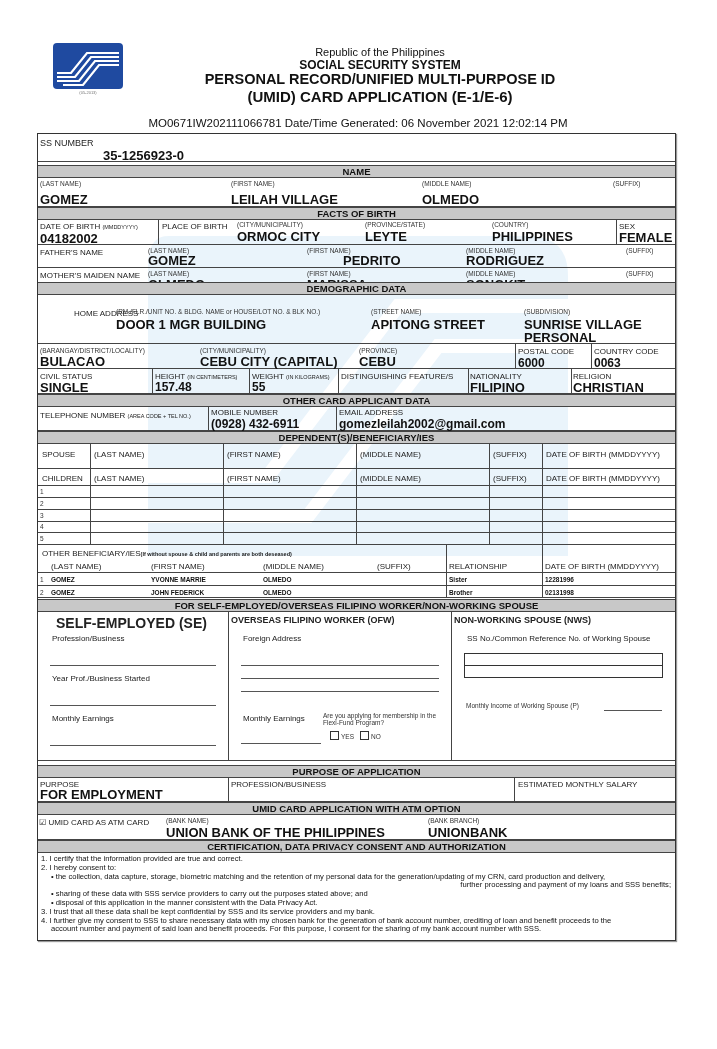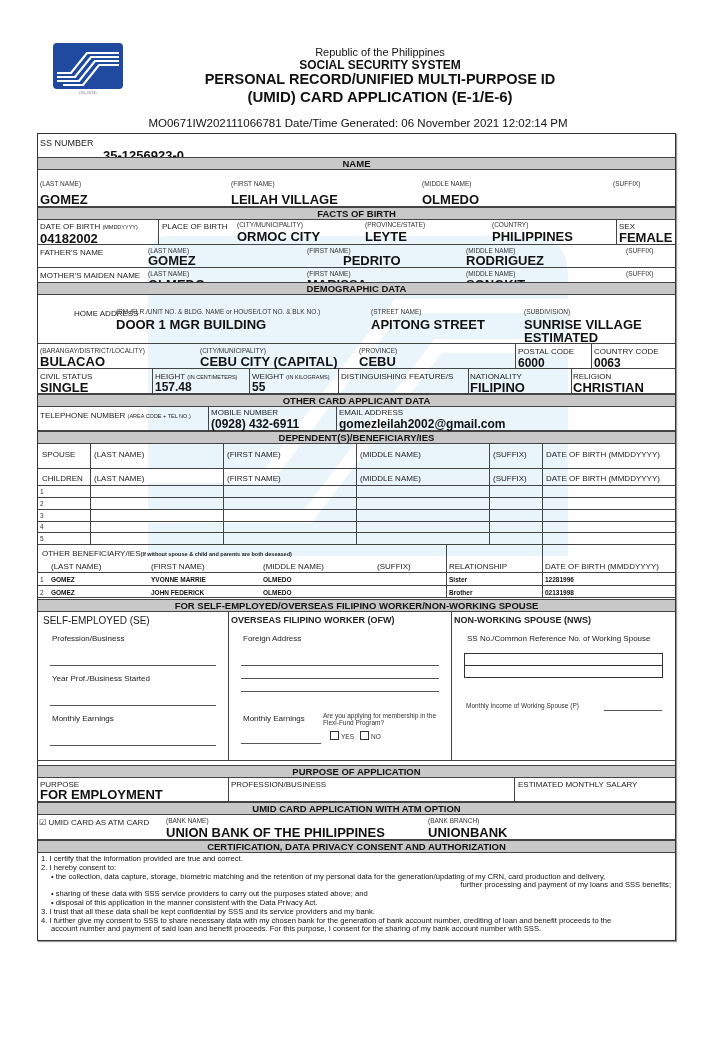--- a/index.html
+++ b/index.html
@@ -58,21 +58,21 @@
       <path d="M0 250 L120 250 L250 80 L420 80"></path>
       <path d="M0 290 L160 290 L290 120 L420 120"></path>
     </g>
   </svg>
 
   <div class="row" style="top:0;height:27px;">
     <div class="lbl" style="left:2px;top:4px;font-size:9px;">SS NUMBER</div>
     <div class="val" style="left:65px;top:14px;">35-1256923-0</div>
   </div>
 
-  <div class="band" style="top:23px;height:11px;">NAME</div>
+  <div class="band" style="top:31px;height:11px;">NAME</div>
   <div class="row" style="top:43px;height:29px;">
     <div class="lbl-xs" style="left:2px;top:3px;">(LAST NAME)</div>
     <div class="lbl-xs" style="left:193px;top:3px;">(FIRST NAME)</div>
     <div class="lbl-xs" style="left:384px;top:3px;">(MIDDLE NAME)</div>
     <div class="lbl-xs" style="left:575px;top:3px;">(SUFFIX)</div>
     <div class="val" style="left:2px;top:15px;">GOMEZ</div>
     <div class="val" style="left:193px;top:15px;">LEILAH VILLAGE</div>
     <div class="val" style="left:384px;top:15px;">OLMEDO</div>
   </div>
 
@@ -117,21 +117,21 @@
 
   <div class="band" style="top:148px;height:11px;">DEMOGRAPHIC DATA</div>
   <div class="row" style="top:170px;height:39px;">
     <div class="lbl" style="left:0;top:5px;padding-left:36px;">HOME ADDRESS</div>
     <div class="lbl-xs" style="left:78px;top:4px;">(RM./FLR./UNIT NO. &amp; BLDG. NAME or HOUSE/LOT NO. &amp; BLK NO.)</div>
     <div class="val" style="left:78px;top:13px;">DOOR 1 MGR BUILDING</div>
     <div class="lbl-xs" style="left:333px;top:4px;">(STREET NAME)</div>
     <div class="val" style="left:333px;top:13px;">APITONG STREET</div>
     <div class="lbl-xs" style="left:486px;top:4px;">(SUBDIVISION)</div>
     <div class="val" style="left:486px;top:13px;">SUNRISE VILLAGE</div>
-    <div class="val" style="left:486px;top:26px;">ESTIMATED</div>
+    <div class="val" style="left:486px;top:26px;">PERSONAL</div>
   </div>
   <div class="row" style="top:210px;height:24px;">
     <div class="lbl-xs" style="left:2px;top:3px;">(BARANGAY/DISTRICT/LOCALITY)</div>
     <div class="val" style="left:2px;top:10px;">BULACAO</div>
     <div class="lbl-xs" style="left:162px;top:3px;">(CITY/MUNICIPALITY)</div>
     <div class="val" style="left:162px;top:10px;">CEBU CITY (CAPITAL)</div>
     <div class="lbl-xs" style="left:321px;top:3px;">(PROVINCE)</div>
     <div class="val" style="left:321px;top:10px;">CEBU</div>
     <div class="cell bl" style="left:477px;width:0;"></div>
     <div class="lbl" style="left:480px;top:3px;">POSTAL CODE</div>
@@ -271,21 +271,21 @@
         <div class="val-sm" style="left: 339px; top: 3px;"></div>
         <div class="val-sm" style="left: 411px; top: 3px;">Brother</div>
         <div class="val-sm" style="left: 507px; top: 3px;">02131998</div>
         <div class="cell bl" style="left: 408px;"></div>
         <div class="cell bl" style="left: 504px;"></div>
       </div>
     </div>
 
   <div class="band" style="top:465px;height:11px;">FOR SELF-EMPLOYED/OVERSEAS FILIPINO WORKER/NON-WORKING SPOUSE</div>
   <div class="row" style="top:477px;height:149px;">
-    <div class="lbl" style="left:5px;top:4px;font-size:10px;font-weight:normal;">SELF-EMPLOYED (SE)</div>
+    <div class="lbl" style="left:18px;top:4px;font-size:14px;font-weight:bold;">SELF-EMPLOYED (SE)</div>
     <div class="lbl" style="left:14px;top:23px;">Profession/Business</div>
     <div class="line" style="left:12px;top:54px;width:166px;"></div>
     <div class="lbl" style="left:14px;top:63px;">Year Prof./Business Started</div>
     <div class="line" style="left:12px;top:94px;width:166px;"></div>
     <div class="lbl" style="left:14px;top:103px;">Monthly Earnings</div>
     <div class="line" style="left:12px;top:134px;width:166px;"></div>
 
     <div class="cell bl" style="left:190px;"></div>
     <div class="lbl" style="left:193px;top:4px;font-size:9px;font-weight:bold;">OVERSEAS FILIPINO WORKER (OFW)</div>
     <div class="lbl" style="left:205px;top:23px;">Foreign Address</div>

